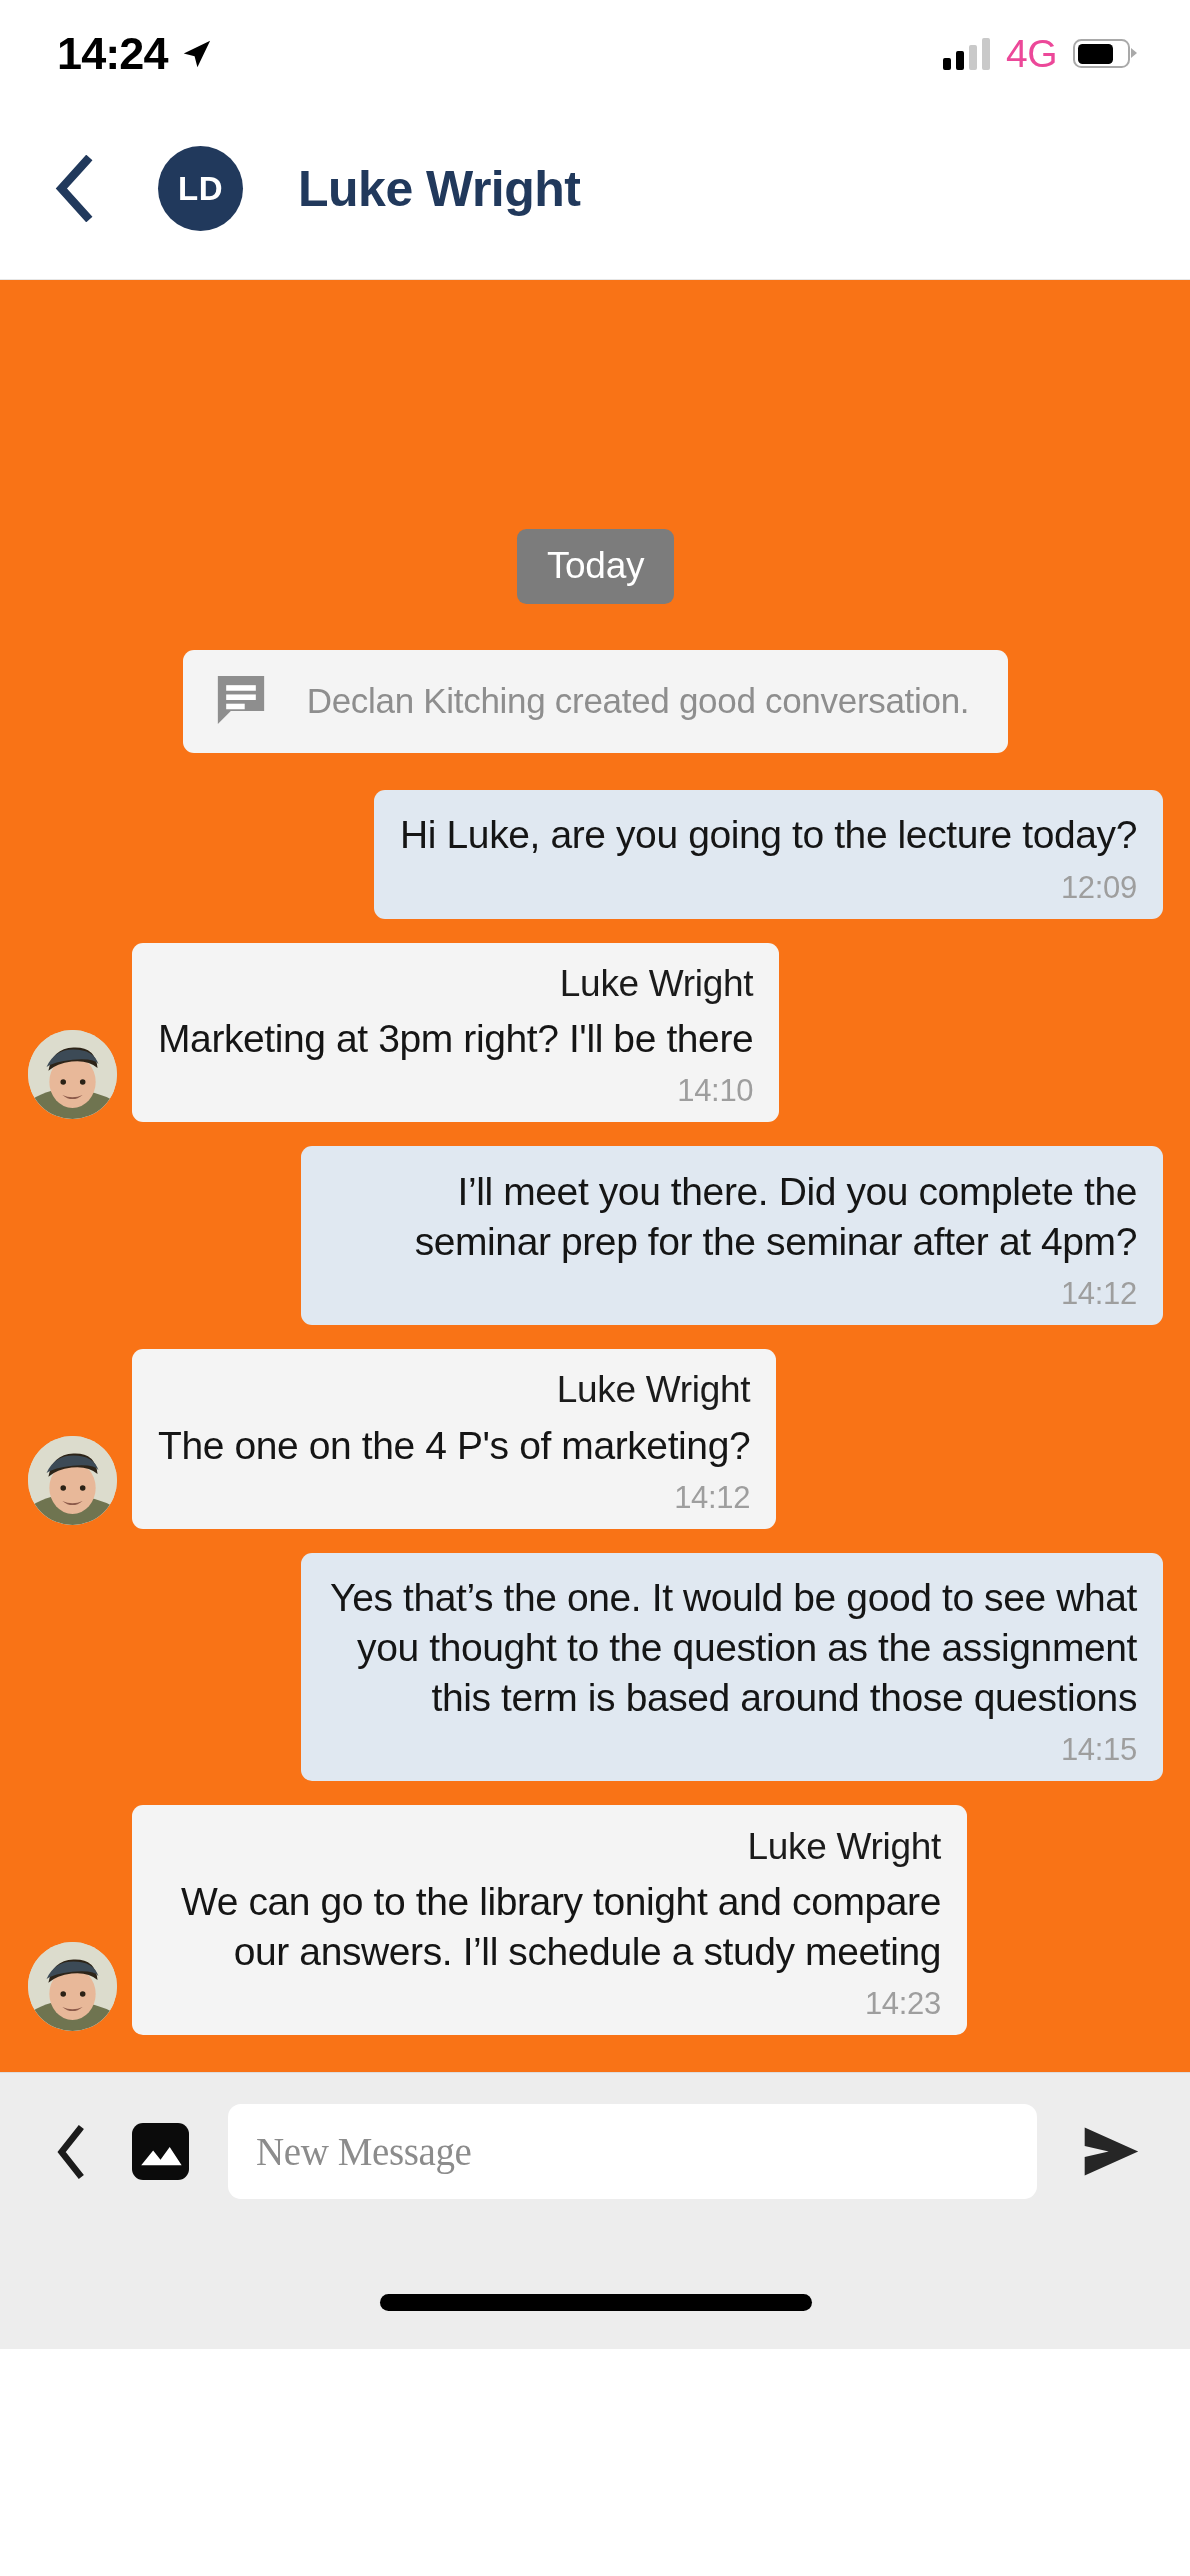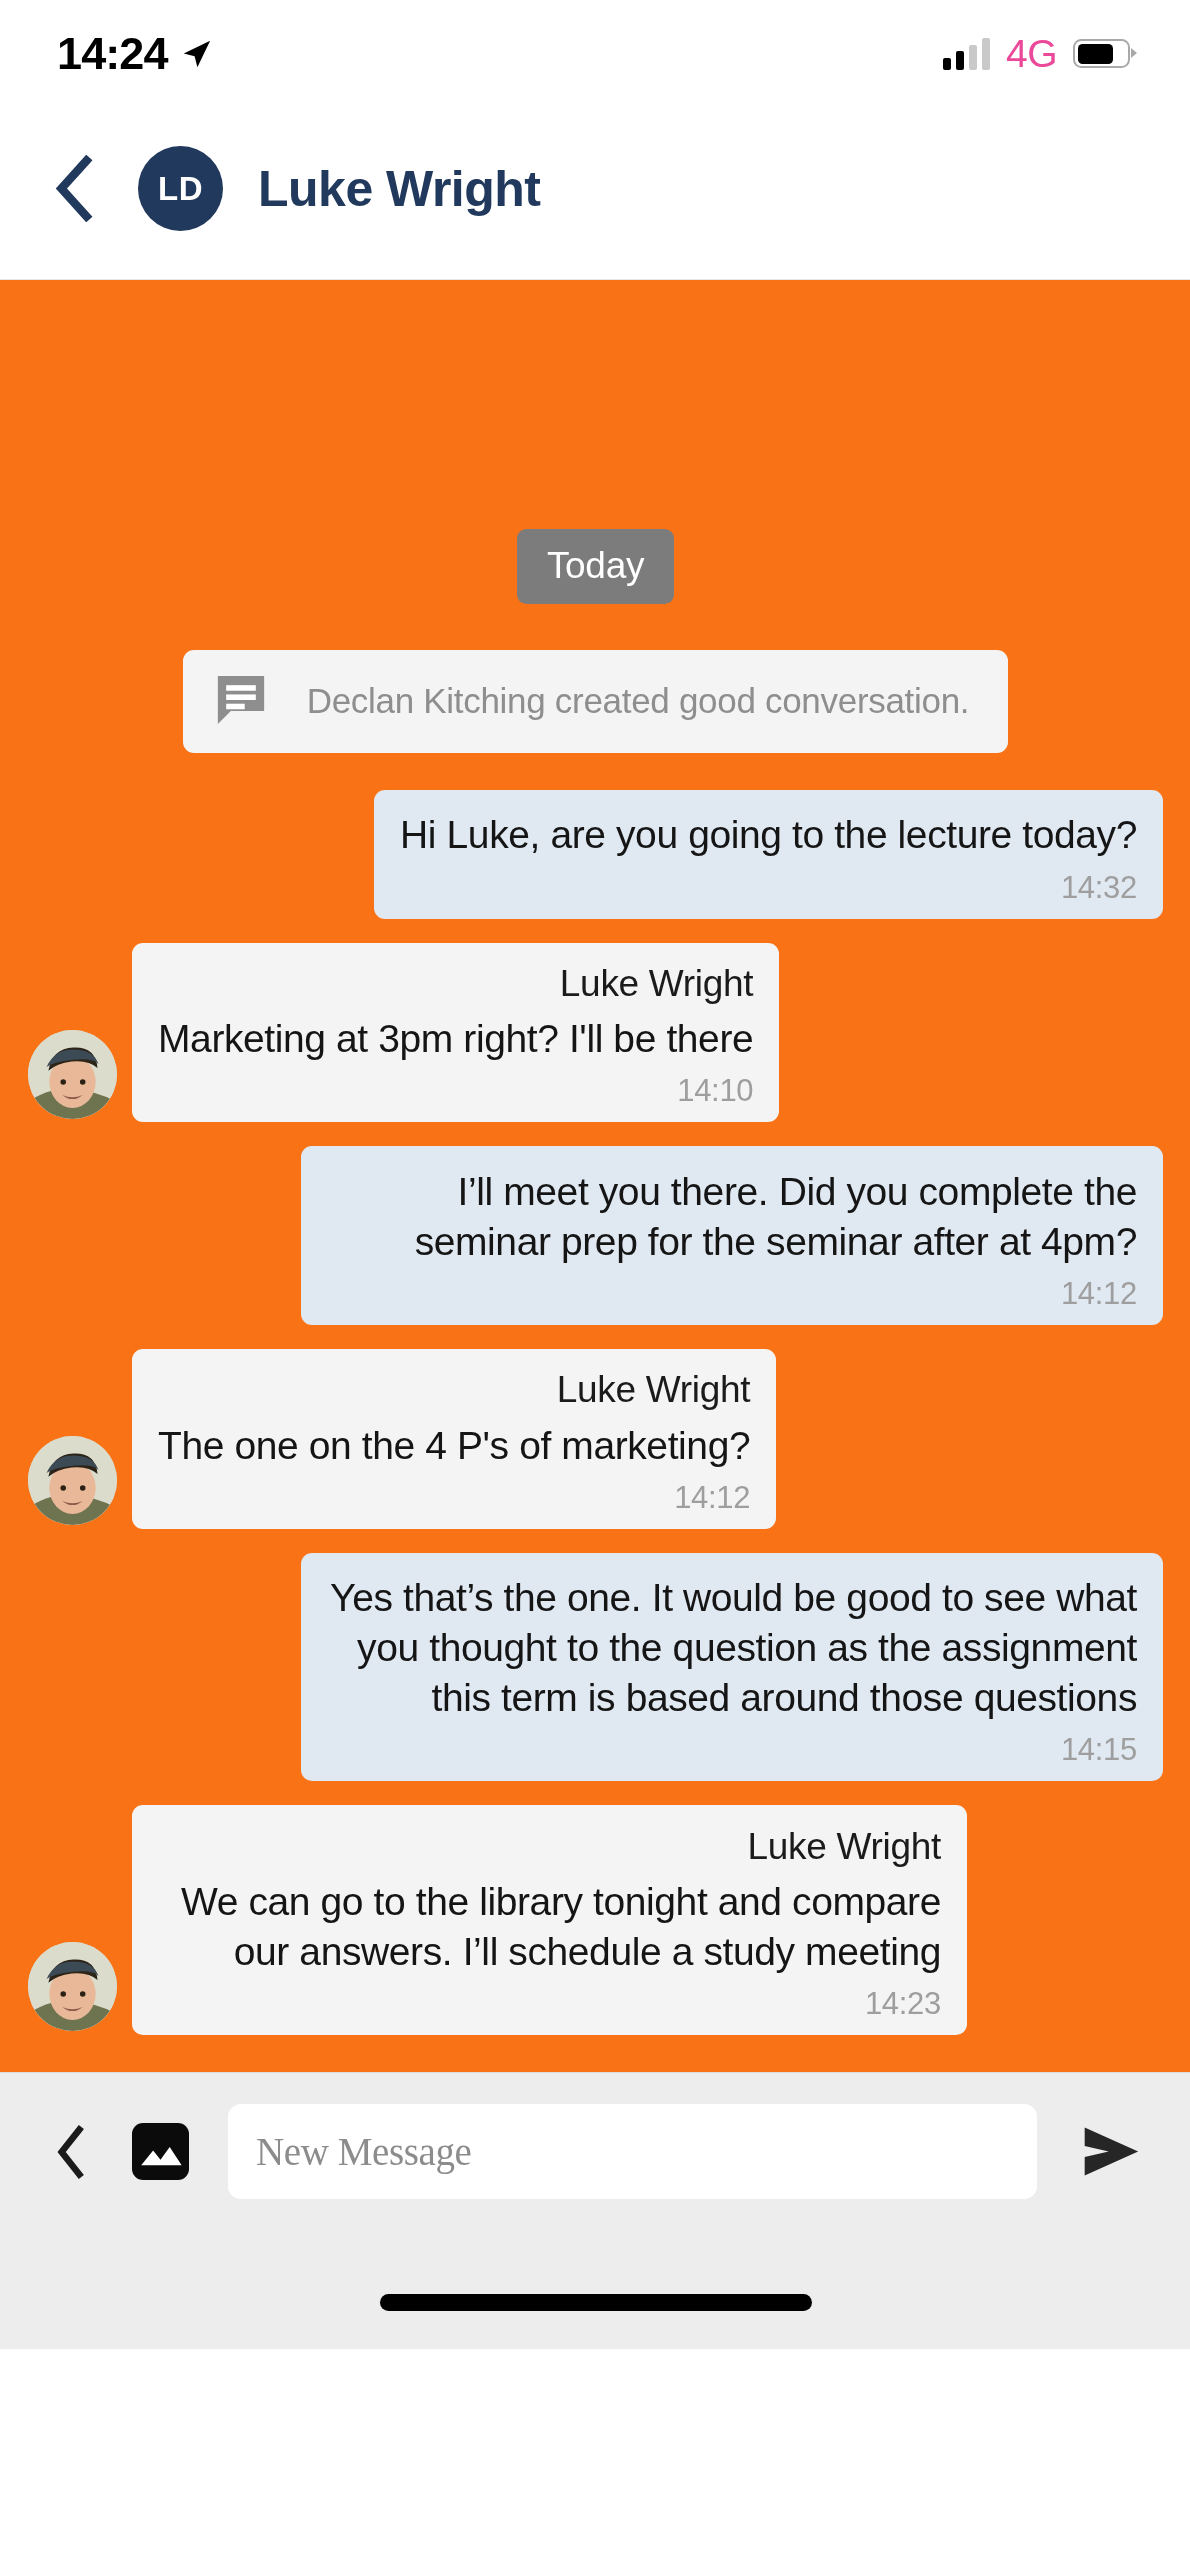--- a/index.html
+++ b/index.html
@@ -51,20 +51,21 @@
     border-left:6.5px solid #a9a9a9;
   }
 
   
   .header {
     height:182px; flex:0 0 182px;
     display:flex; align-items:center;
     padding:0 37px 0 41px;
     background:#ffffff;
     border-bottom:1.9px solid #e6e6e6;
+    gap:20px;
   }
   .back-chevron {
     width:65px; height:74px;
     display:flex; align-items:center; justify-content:center;
     cursor:pointer;
   }
   .header-avatar {
     width:85px; height:85px; border-radius:50%;
     background:#21395c;
     display:flex; align-items:center; justify-content:center;
@@ -246,21 +247,21 @@
             <rect x="11" y="32" width="20" height="6" fill="#fff"></rect>
           </svg>
         </span>
         <span class="system-text">Declan Kitching created good conversation.</span>
       </div>
     </div>
 
     <div class="msg-row out">
       <div class="bubble out">
         <span class="bubble-text">Hi Luke, are you going to the lecture today?</span>
-        <span class="bubble-time">14:32</span>
+        <span class="bubble-time">12:09</span>
       </div>
     </div>
 
     <div class="msg-row in">
       <div class="avatar-photo">
         <svg width="89" height="89" viewBox="0 0 96 96">
           <rect width="96" height="96" fill="#dcdccd"></rect>
           <path d="M0 78 q20 -16 48 -14 q28 2 48 14 L96 96 L0 96 Z" fill="#6f7450"></path>
           <ellipse cx="48" cy="56" rx="25" ry="28" fill="#e8b899"></ellipse>
           <path d="M22 44 q4 -24 27 -25 q24 -1 26 22 q-10 -9 -28 -7 q-16 2 -25 10 Z" fill="#2d2418"></path>

